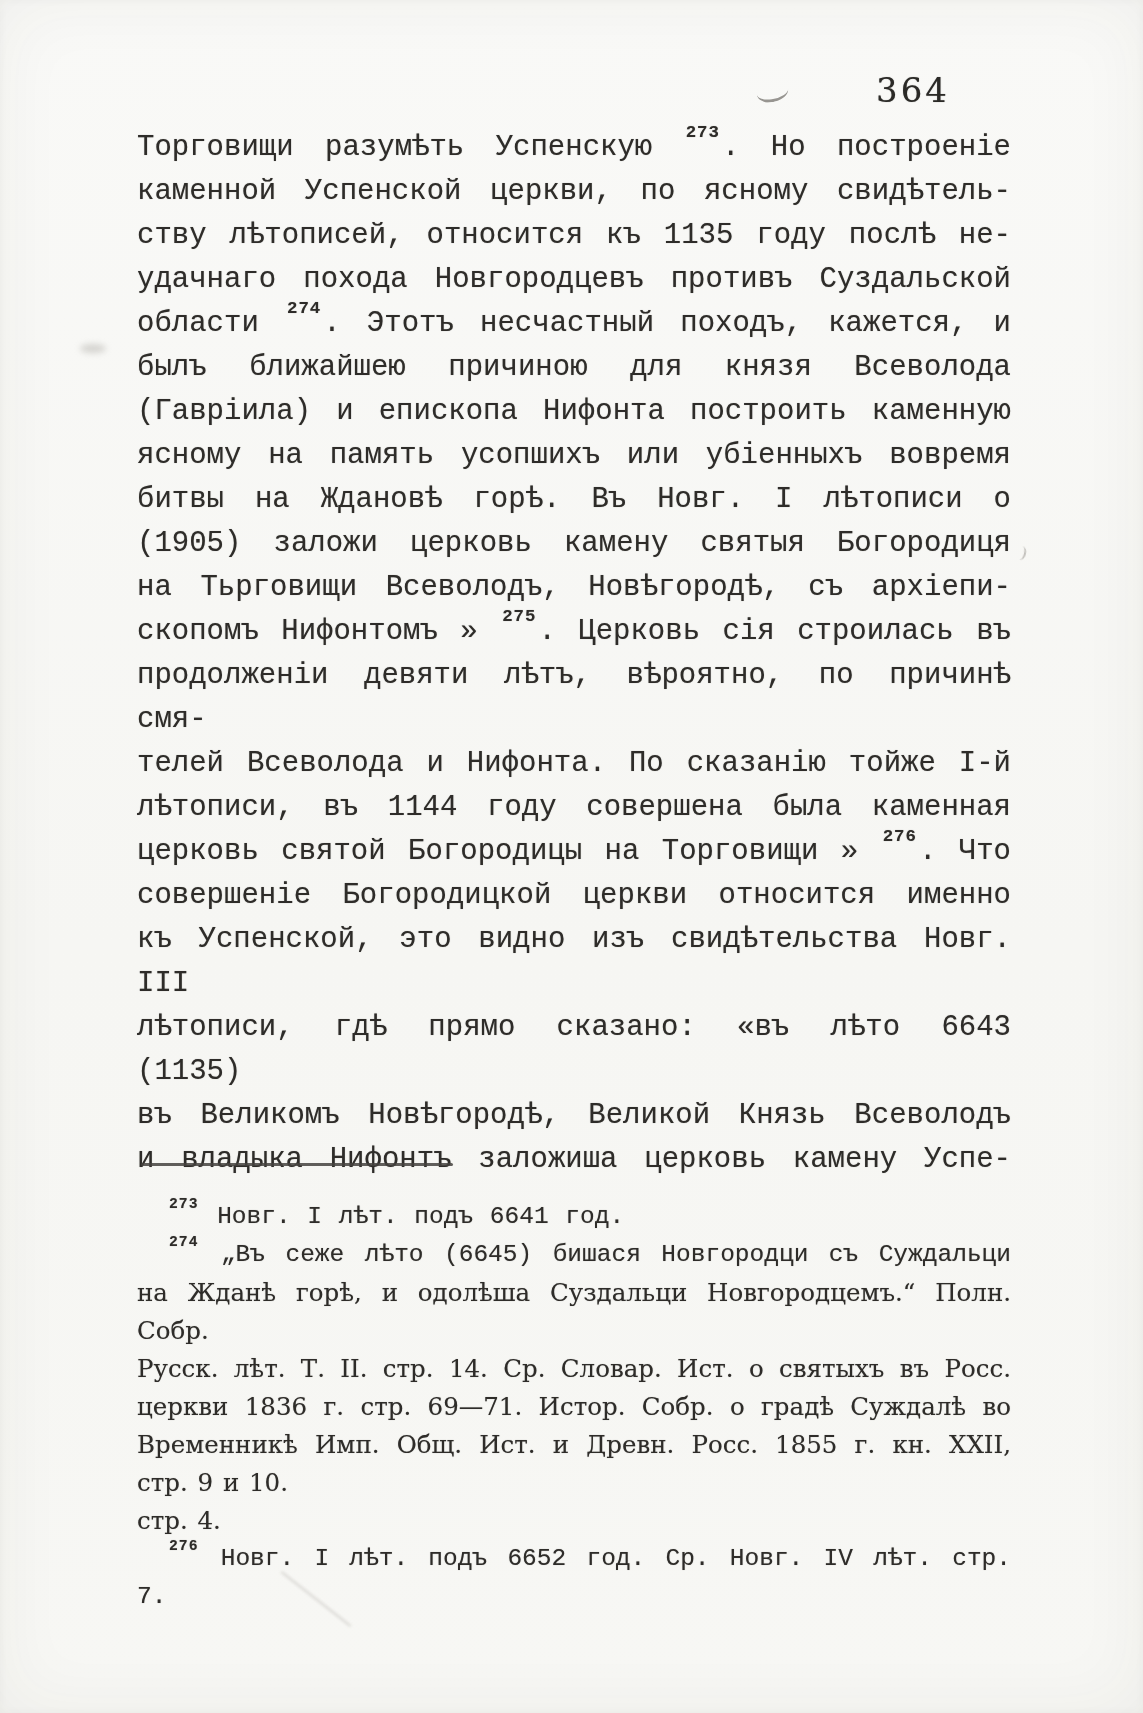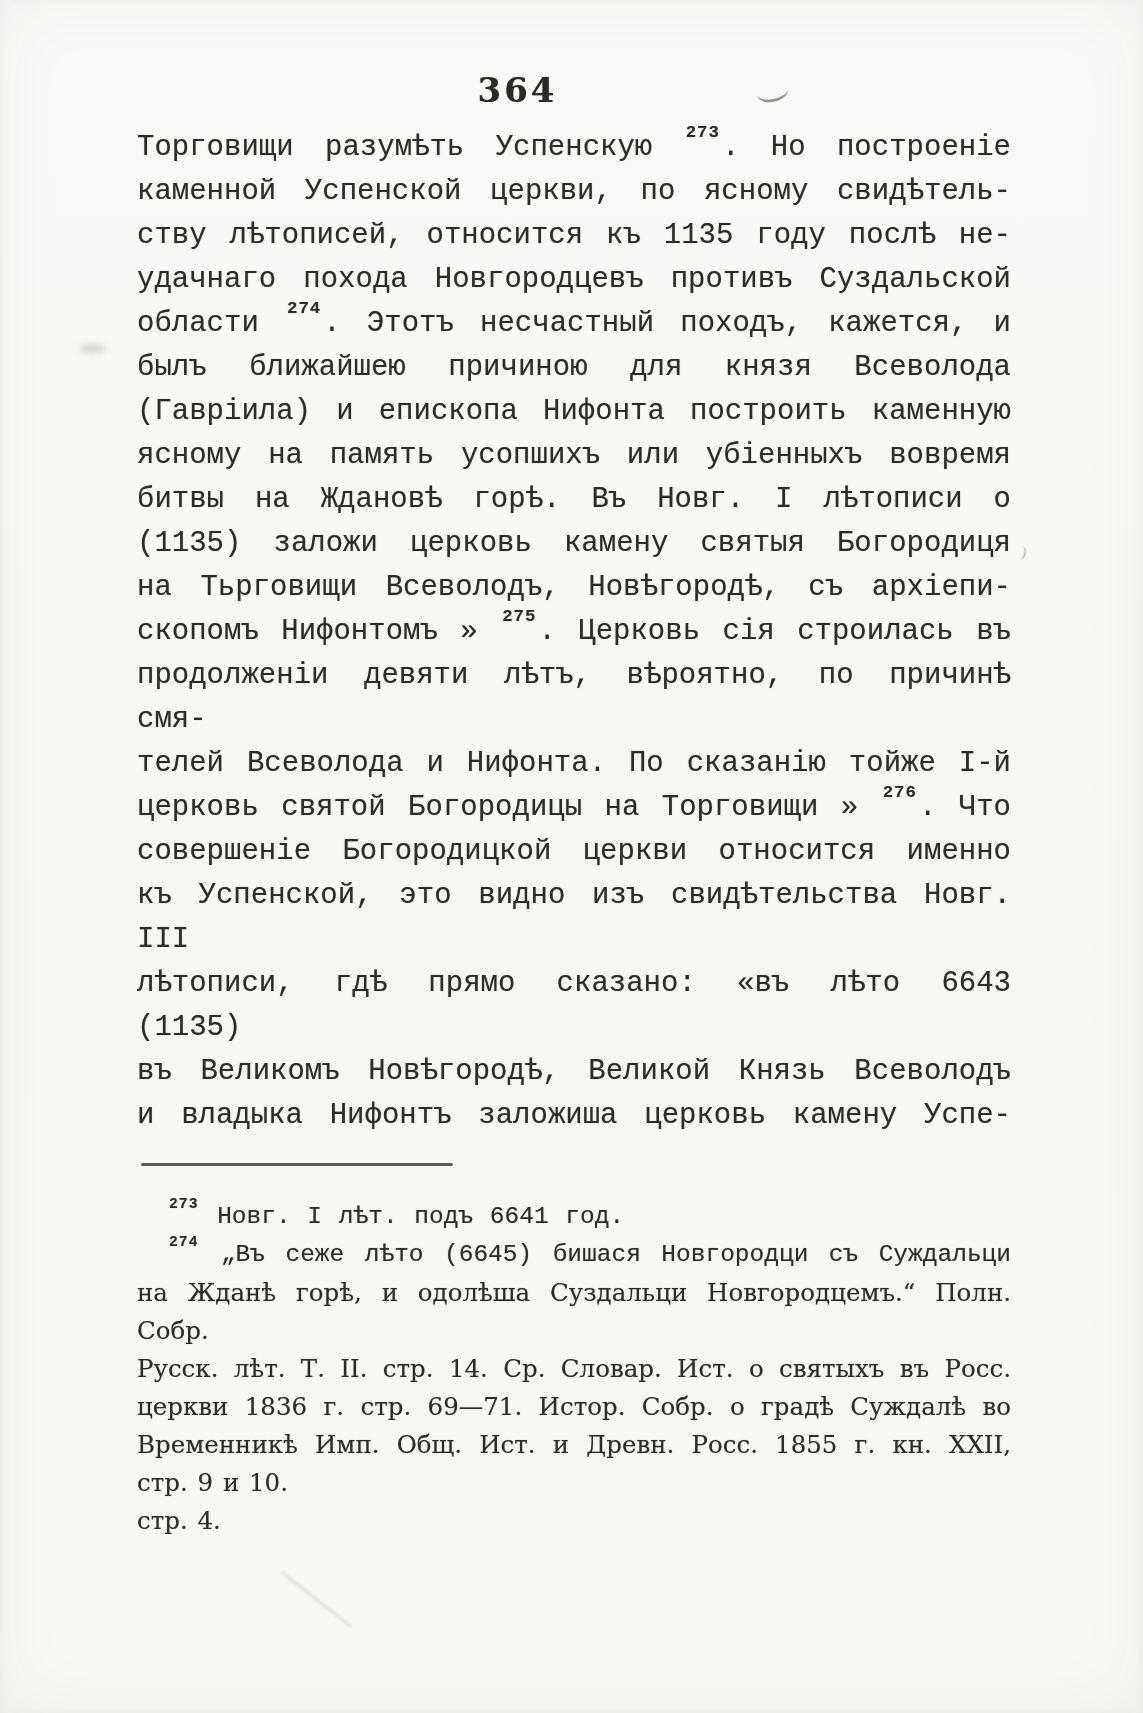--- a/index.html
+++ b/index.html
@@ -16,26 +16,25 @@
     box-shadow: inset 0 0 70px rgba(60,55,45,0.05), inset 0 0 10px rgba(60,55,45,0.04);
     overflow: hidden;
     font-family: "DejaVu Serif", "Liberation Serif", serif;
     color: #2e2c29;
   }
   .page-number {
     position: absolute;
     top: 70px;
     left: 85px;
     width: 865px;
-    text-align: center;
+    text-align: right;
     font-size: 34px;
     letter-spacing: 3px;
     color: #2b2a27;
     text-shadow: 0 0 1px rgba(43,42,39,0.45);
-    font-weight: bold;
   }
   .body-text {
     position: absolute;
     top: 126px;
     left: 137px;
     width: 874px;
     font-size: 29px;
     line-height: 44px;
     text-shadow: 0 0 1px rgba(46,44,41,0.40);
     font-family: Liberation Mono, monospace;
@@ -140,38 +139,40 @@
   <div class="body-text" id="body-text">
       <div class="line"><span>Торговищи разумѣть Успенскую </span><sup class="fnref">273</sup><span>. Но построеніе</span></div>
       <div class="line"><span>каменной Успенской церкви, по ясному свидѣтель-</span></div>
       <div class="line"><span>ству лѣтописей, относится къ 1135 году послѣ не-</span></div>
       <div class="line"><span>удачнаго похода Новгородцевъ противъ Суздальской</span></div>
       <div class="line"><span>области </span><sup class="fnref">274</sup><span>. Этотъ несчастный походъ, кажется, и</span></div>
       <div class="line"><span>былъ ближайшею причиною для князя Всеволода</span></div>
       <div class="line"><span>(Гавріила) и епископа Нифонта построить каменную</span></div>
       <div class="line"><span>ясному на память усопшихъ или убіенныхъ вовремя</span></div>
       <div class="line"><span>битвы на Ждановѣ горѣ. Въ Новг. I лѣтописи о</span></div>
-      <div class="line"><span>(1135) заложи церковь камену святыя Богородиця</span></div>
+      <div class="line"><span>(1905) заложи церковь камену святыя Богородиця</span></div>
       <div class="line"><span>на Тьрговищи Всеволодъ, Новѣгородѣ, съ архіепи-</span></div>
       <div class="line"><span>скопомъ Нифонтомъ » </span><sup class="fnref">275</sup><span>. Церковь сія строилась въ</span></div>
       <div class="line"><span>продолженіи девяти лѣтъ, вѣроятно, по причинѣ смя-</span></div>
       <div class="line"><span>телей Всеволода и Нифонта. По сказанію тойже I-й</span></div>
+      <div class="line"><span>лѣтописи, въ 1144 году совершена была каменная</span></div>
       <div class="line"><span>церковь святой Богородицы на Торговищи » </span><sup class="fnref">276</sup><span>. Что</span></div>
       <div class="line"><span>совершеніе Богородицкой церкви относится именно</span></div>
       <div class="line"><span>къ Успенской, это видно изъ свидѣтельства Новг. III</span></div>
       <div class="line"><span>лѣтописи, гдѣ прямо сказано: «въ лѣто 6643 (1135)</span></div>
       <div class="line"><span>въ Великомъ Новѣгородѣ, Великой Князь Всеволодъ</span></div>
       <div class="line"><span>и владыка Нифонтъ заложиша церковь камену Успе-</span></div>
     </div>
 
   <div class="footnote-rule"></div>
 
   <div class="footnotes" id="footnotes">
       <div class="fline indent"><sup class="fnref">273</sup><span> Новг. I лѣт. подъ 6641 год.</span></div>
       <div class="fline just indent"><sup class="fnref">274</sup><span> „Въ сеже лѣто (6645) бишася Новгородци съ Суждальци</span></div>
       <div class="fline just"><span>на Жданѣ горѣ, и одолѣша Суздальци Новгородцемъ.“ Полн. Собр.</span></div>
       <div class="fline just"><span>Русск. лѣт. Т. II. стр. 14. Ср. Словар. Ист. о святыхъ въ Росс.</span></div>
       <div class="fline just"><span>церкви 1836 г. стр. 69—71. Истор. Собр. о градѣ Суждалѣ во</span></div>
       <div class="fline just"><span>Временникѣ Имп. Общ. Ист. и Древн. Росс. 1855 г. кн. XXII,</span></div>
       <div class="fline"><span>стр. 9 и 10.</span></div>
       <div class="fline"><span>стр. 4.</span></div>
+      <div class="fline just indent"><sup class="fnref">276</sup><span> Новг. I лѣт. подъ 6652 год. Ср. Новг. IV лѣт. стр. 7.</span></div>
     </div>
 </div>
 
 </body></html>

